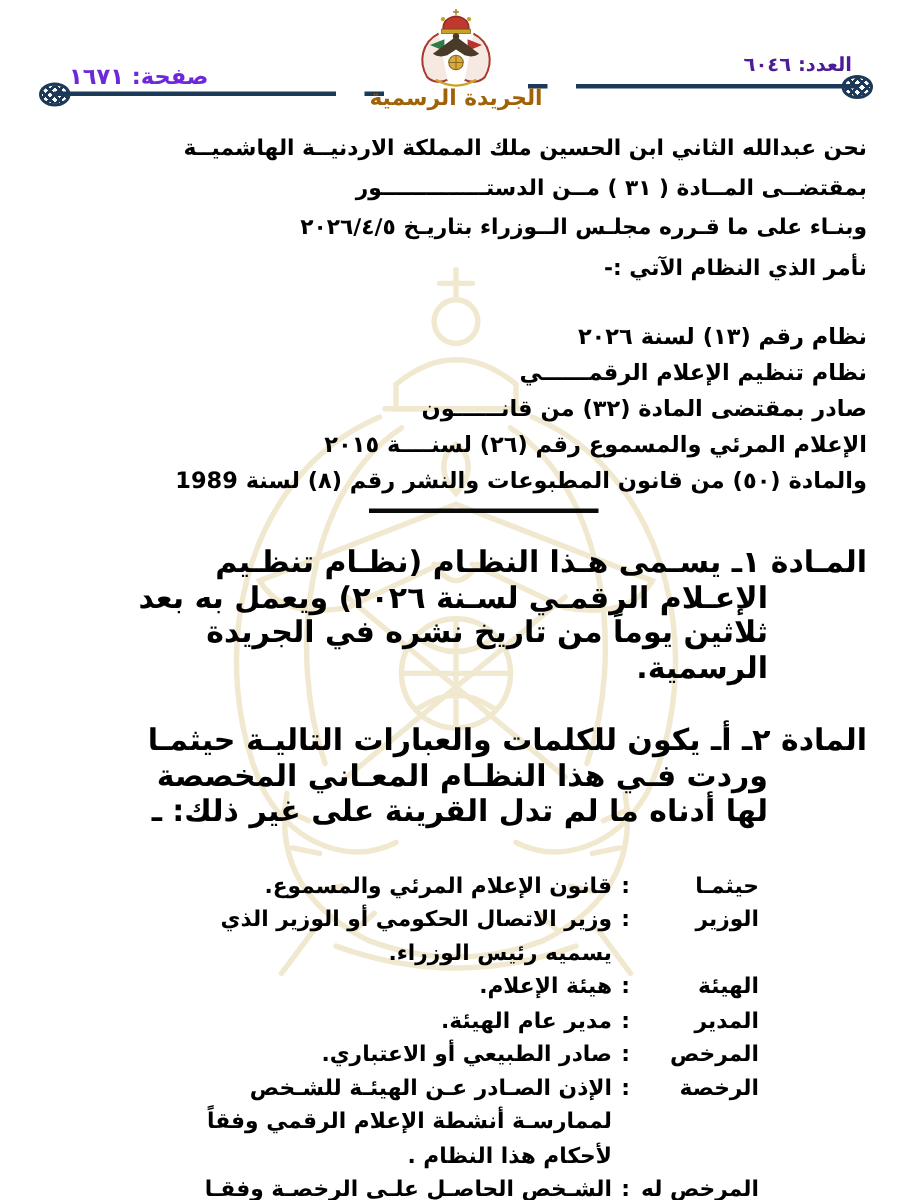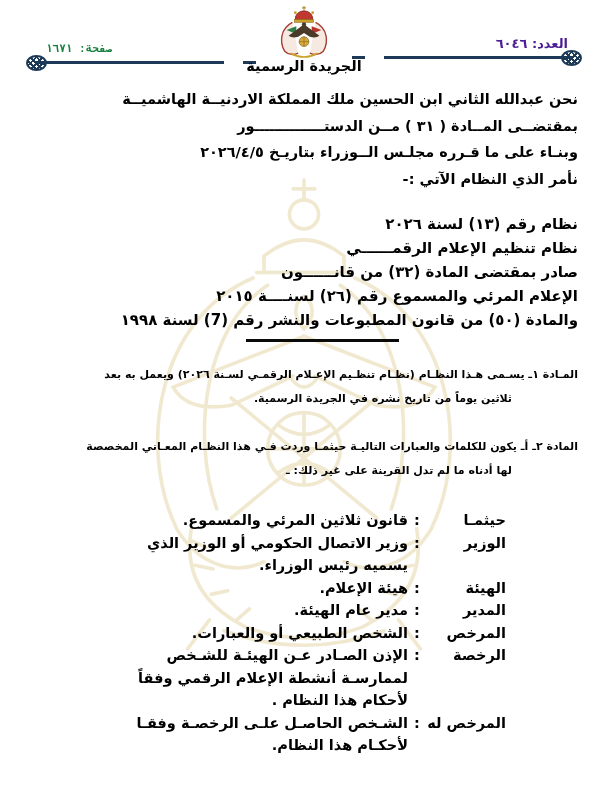--- a/index.html
+++ b/index.html
@@ -23,35 +23,35 @@
   .knot{
     position:absolute;width:21px;height:16px;border-radius:50%;
     border:2px solid #1c3a57;box-sizing:border-box;
     background:
       repeating-linear-gradient(45deg,#1c3a57 0 2px,transparent 2px 4.5px),
       repeating-linear-gradient(-45deg,#1c3a57 0 2px,transparent 2px 4.5px);
   }
   .knot-left{left:26px;top:55px;}
   .knot-right{right:26px;top:50px;}
   .issue-label{position:absolute;right:40px;top:36px;font-size:13px;color:#4c1d95;white-space:nowrap;}
-  .page-label{position:absolute;left:46px;top:42px;font-size:11px;color:#15803d;white-space:nowrap;font-family:Liberation Mono, monospace;}
+  .page-label{position:absolute;left:46px;top:42px;font-size:15px;color:#6d28d9;white-space:nowrap;}
   .emblem{position:absolute;left:50%;transform:translateX(-50%);top:5px;width:62px;height:54px;}
   .gazette-title{
     position:absolute;left:50%;transform:translateX(-50%);top:58px;
-    color:#000000;font-size:14.5px;white-space:nowrap;
+    color:#a16207;font-size:14.5px;white-space:nowrap;
   }
   
   .body-col{padding:0 30px;margin-left:37px;}
   .preamble{margin-top:4px;text-align:right;}
   .preamble-line{font-size:14.5px;line-height:26.5px;white-space:nowrap;}
   .title-block{margin-top:20px;text-align:right;}
   .title-line{font-size:15px;line-height:24px;white-space:nowrap;}
   .separator{width:153px;border-top:3px solid #0a0a0a;margin:7px auto 0;}
   .article{
-    margin:21px 0 0 10px;font-size:11px;line-height:23.5px;text-align:right;
+    margin:21px 0 0 10px;font-size:20px;line-height:23.5px;text-align:right;
     padding-right:66px;text-indent:-66px;
   }
   .article-2{margin-top:25px;}
   .def-list{margin:27px 72px 0 0;}
   .def-row{display:flex;align-items:flex-start;font-size:14.5px;line-height:22.5px;}
   .def-term{flex:0 0 80px;}
   .def-colon{flex:0 0 18px;text-align:center;}
   .def-text{flex:0 0 302px;text-align:right;}
 </style>
 </head>
@@ -122,53 +122,53 @@
         <div class="preamble-line">بمقتضــى المــادة ( ٣١ ) مــن الدستــــــــــــــور</div>
         <div class="preamble-line">وبنـاء على ما قـرره مجلـس الــوزراء بتاريـخ ٢٠٢٦/٤/٥</div>
         <div class="preamble-line">نأمر الذي النظام الآتي :-</div>
       </div>
 
       <div class="title-block">
         <div class="title-line">نظام رقم (١٣) لسنة ٢٠٢٦</div>
         <div class="title-line">نظام تنظيم الإعلام الرقمــــــي</div>
         <div class="title-line">صادر بمقتضى المادة (٣٢) من قانــــــون</div>
         <div class="title-line">الإعلام المرئي والمسموع رقم (٢٦) لسنــــة ٢٠١٥</div>
-        <div class="title-line">والمادة (٥٠) من قانون المطبوعات والنشر رقم (7) لسنة ١٩٩٨</div>
+        <div class="title-line">والمادة (٥٠) من قانون المطبوعات والنشر رقم (٨) لسنة 1989</div>
       </div>
 
       <div class="separator"></div>
 
       <p class="article article-1">المـادة ١ـ يسـمى هـذا النظـام (نظـام تنظـيم الإعـلام الرقمـي لسـنة ٢٠٢٦) ويعمل به بعد ثلاثين يوماً من تاريخ نشره في الجريدة الرسمية.</p>
       <p class="article article-2">المادة ٢ـ أـ يكون للكلمات والعبارات التاليـة حيثمـا وردت فـي هذا النظـام المعـاني المخصصة لها أدناه ما لم تدل القرينة على غير ذلك: ـ</p>
 
       <div class="def-list">
         <div class="def-row">
           <span class="def-term">حيثمـا</span>
           <span class="def-colon">:</span>
-          <span class="def-text">قانون ثلاثين المرئي والمسموع.</span>
+          <span class="def-text">قانون الإعلام المرئي والمسموع.</span>
         </div>
         <div class="def-row">
           <span class="def-term">الوزير</span>
           <span class="def-colon">:</span>
           <span class="def-text">وزير الاتصال الحكومي أو الوزير الذي يسميه رئيس الوزراء.</span>
         </div>
         <div class="def-row">
           <span class="def-term">الهيئة</span>
           <span class="def-colon">:</span>
           <span class="def-text">هيئة الإعلام.</span>
         </div>
         <div class="def-row">
           <span class="def-term">المدير</span>
           <span class="def-colon">:</span>
           <span class="def-text">مدير عام الهيئة.</span>
         </div>
         <div class="def-row">
           <span class="def-term">المرخص</span>
           <span class="def-colon">:</span>
-          <span class="def-text">الشخص الطبيعي أو والعبارات.</span>
+          <span class="def-text">صادر الطبيعي أو الاعتباري.</span>
         </div>
         <div class="def-row">
           <span class="def-term">الرخصة</span>
           <span class="def-colon">:</span>
           <span class="def-text">الإذن الصـادر عـن الهيئـة للشـخص لممارسـة أنشطة الإعلام الرقمي وفقاً لأحكام هذا النظام .</span>
         </div>
         <div class="def-row">
           <span class="def-term">المرخص له</span>
           <span class="def-colon">:</span>
           <span class="def-text">الشـخص الحاصـل علـى الرخصـة وفقـا لأحكـام هذا النظام.</span>

